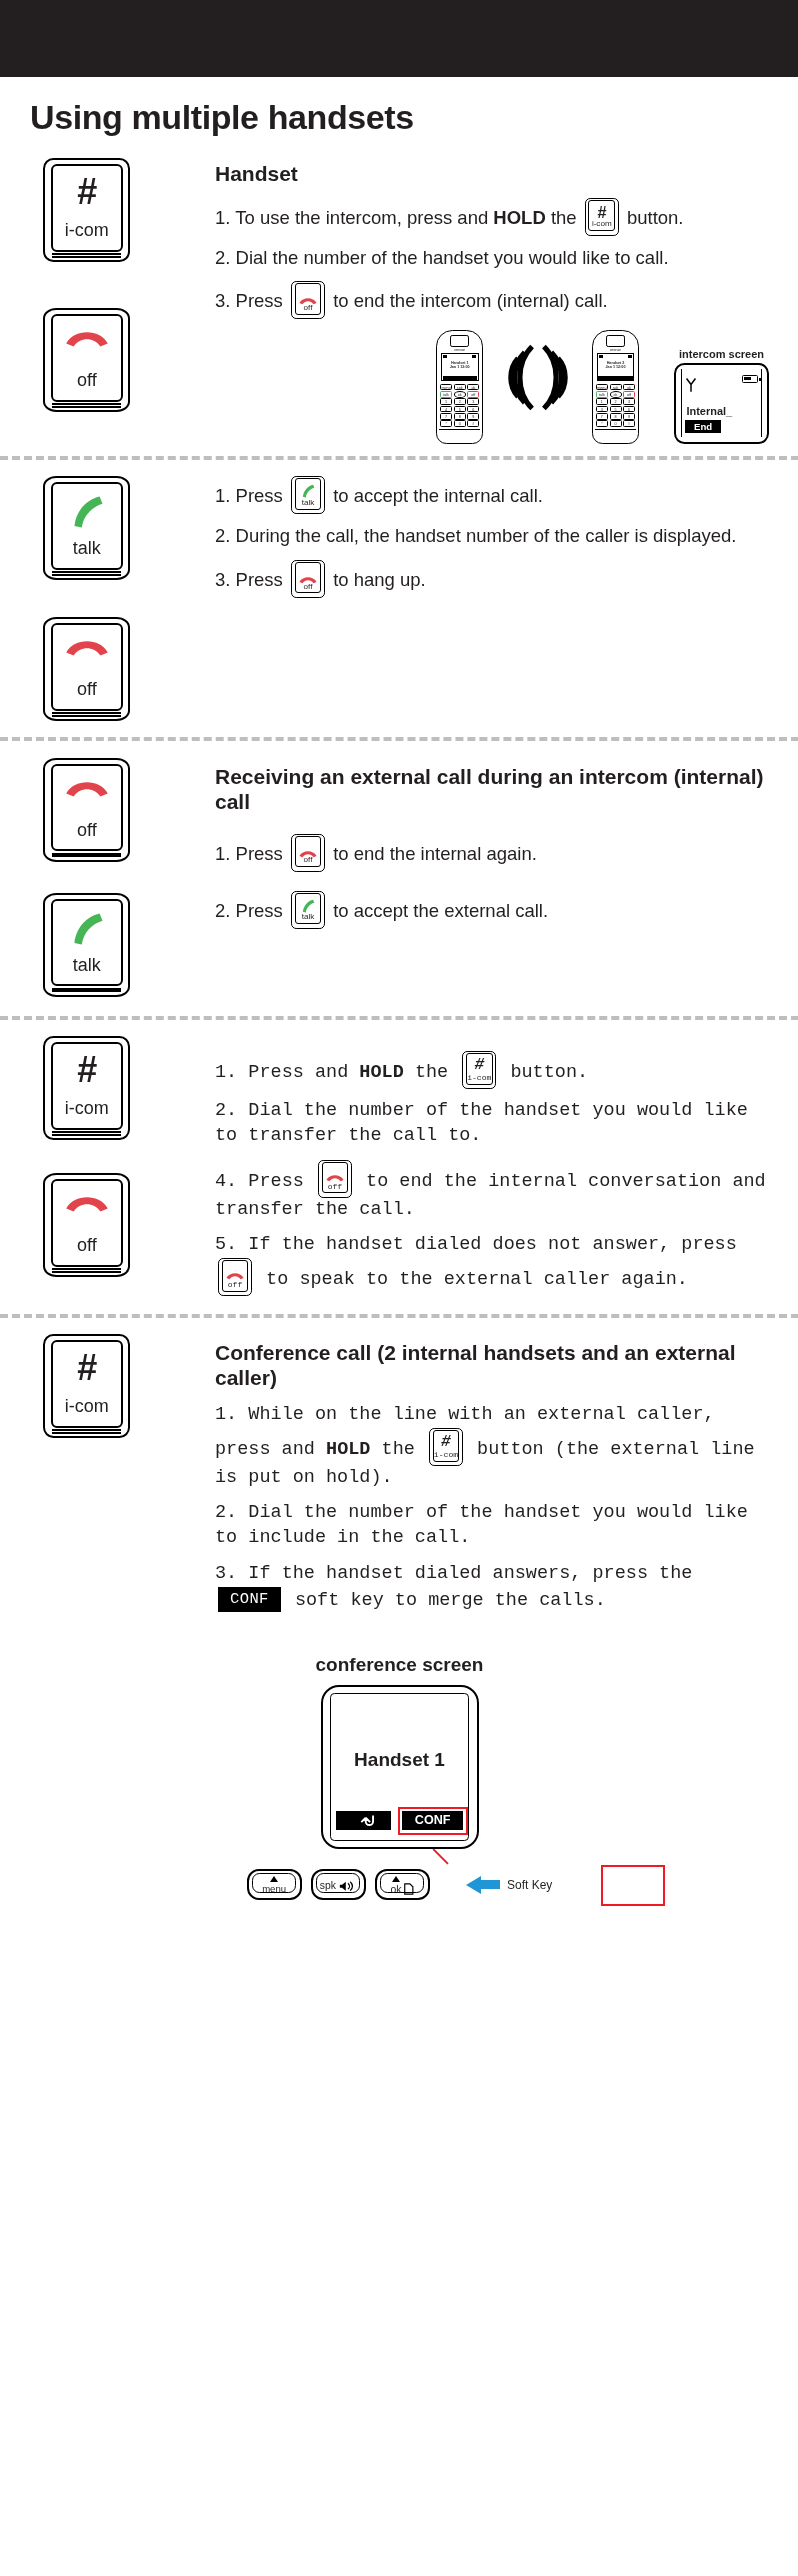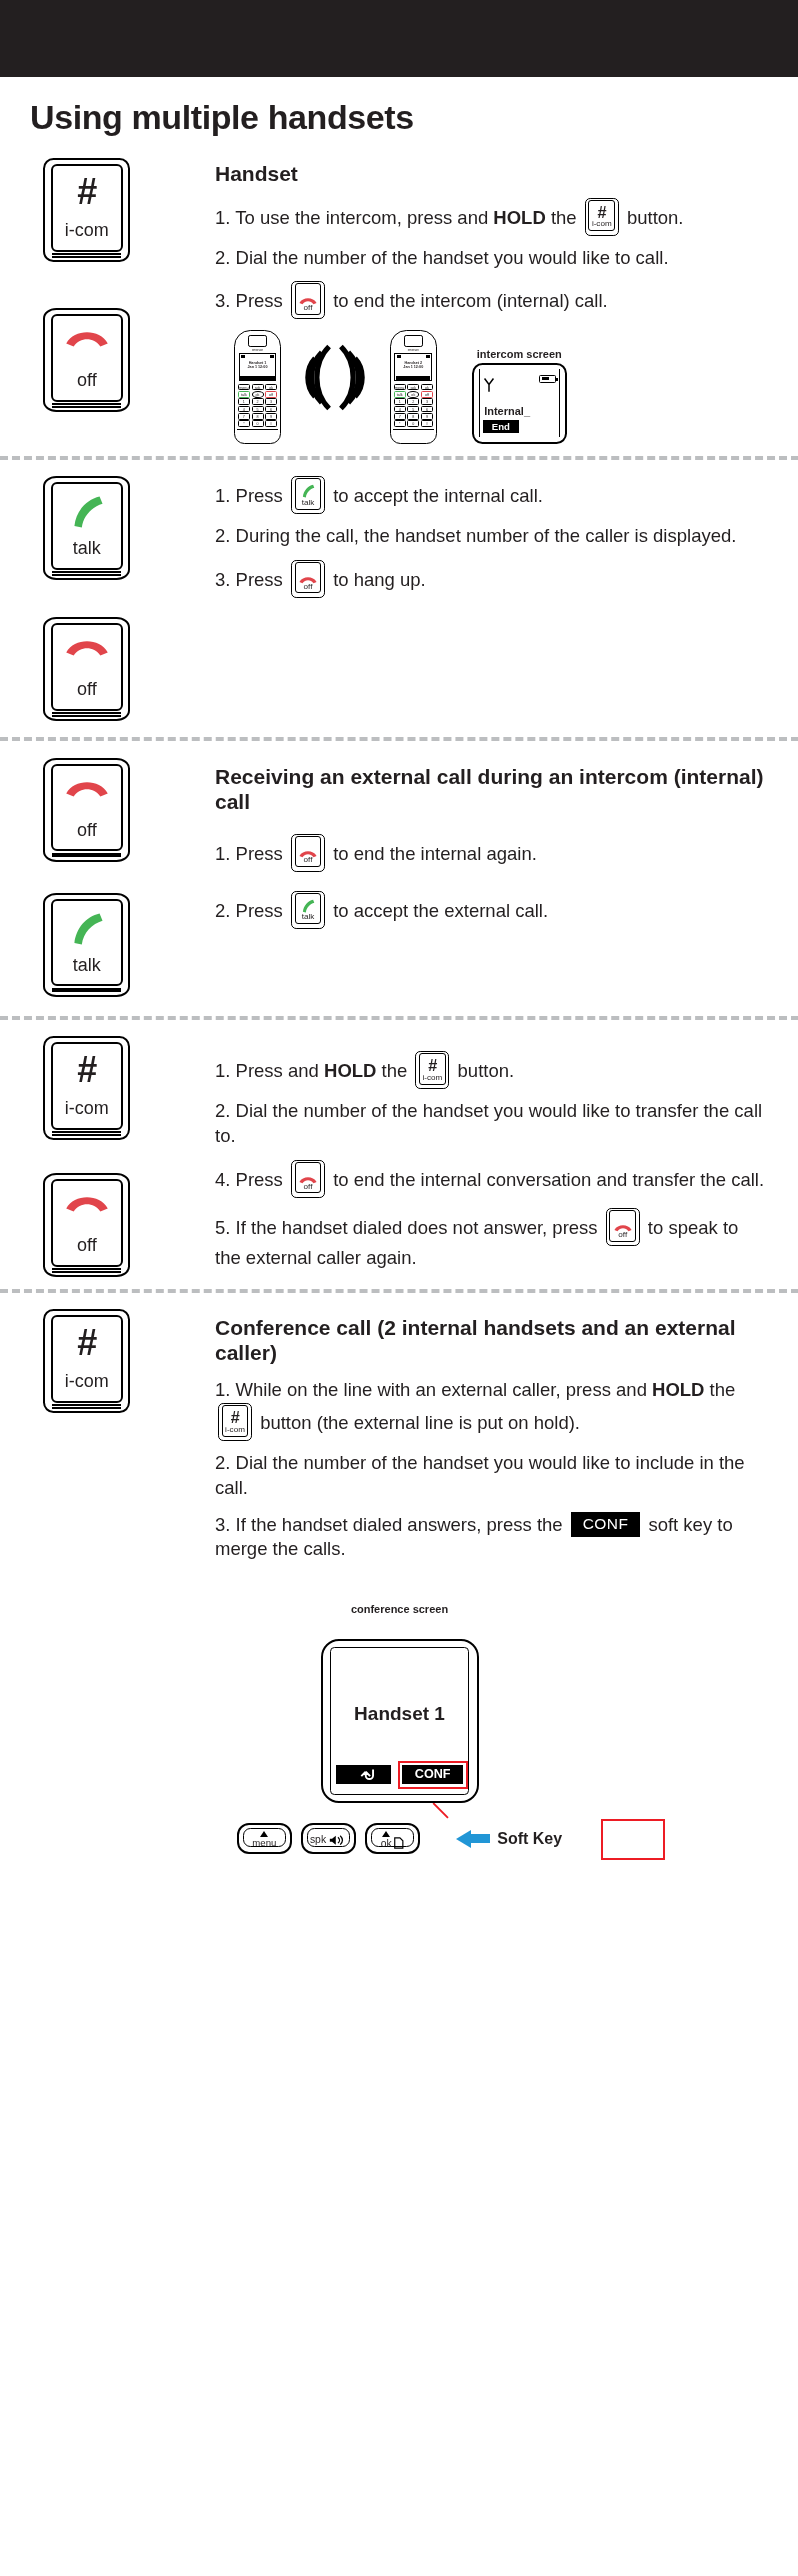--- a/index.html
+++ b/index.html
@@ -34,21 +34,21 @@
     font-size:21px; font-weight:bold; margin:7.4px 0 10.4px 0; line-height:1.18;
   }
   .lead { font-size:18.5px; line-height:1.26; margin:0 0 7.4px 0; }
 
   ol.steps { list-style:none; margin:0; padding:0; }
   ol.steps li {
     font-size:18.5px; line-height:1.35; margin:0 0 10.4px 0;
     display:block;
   }
   ol.steps li .num { display:inline; }
-  .loose li { margin-bottom:21px; line-height:1.9; }
+  .loose li { margin-bottom:21px; line-height:1.9;font-family:Liberation Mono, monospace; }
   b { font-weight:bold; }
 
   
   .key3d {
     position:relative; width:87px; height:104px;
   }
   .key3d .shell {
     position:absolute; inset:0;
     border:2.2px solid #000; border-radius:10.4px; background:#fff;
   }
@@ -92,21 +92,21 @@
   }
   .keysm .hook { position:absolute; left:50%; transform:translateX(-50%); top:6px; }
 
   .conf-chip {
     display:inline-block; background:#000; color:#fff; font-size:15.5px;
     font-weight:normal; padding:2.2px 12px; vertical-align:1.5px; margin:0 3px;
     letter-spacing:0.4px;
   }
 
   
-  .illus-row { display:flex; align-items:flex-end; gap:16px; margin-top:4.4px; }
+  .illus-row { display:flex; align-items:flex-end; gap:16px; margin-top:4.4px;justify-content:flex-end; }
 
   .handset { width:47px; }
   .hs-body {
     border:1.5px solid #000; border-radius:16.3px 16.3px 10.4px 10.4px; background:#fff;
     padding:3px 2.2px 3.7px 2.2px;
   }
   .hs-ear { width:19px; height:12px; border:1.5px solid #000; margin:1.5px auto 0.7px auto; border-radius:2.2px;}
   .hs-brand { font-size:3px; text-align:center; letter-spacing:-0.1px; }
   .hs-screen {
     border:0.7px solid #000; margin:1.5px 1.5px; height:28px; position:relative; font-size:3.7px; text-align:center;
@@ -145,21 +145,21 @@
   .ps-batt:after { content:""; position:absolute; right:-3.7px; top:1.5px; width:2.2px; height:3.7px; background:#000; }
   .ps-batt i { position:absolute; left:1.5px; top:0.7px; width:6.7px; height:3.7px; background:#000; }
   .ps-text { position:absolute; left:10.4px; top:40px; font-size:11px; font-weight:bold; }
   .ps-soft {
     position:absolute; left:9px; bottom:9px; background:#000; color:#fff;
     font-size:9.6px; font-weight:bold; padding:0.7px 9px;
   }
 
   
   .conf-block { text-align:center; margin-top:30px; }
-  .conf-cap { font-size:11px; font-weight:bold; margin-bottom:24px; }
+  .conf-cap { font-size:19px; font-weight:bold; margin-bottom:9px; }
   .confscreen {
     width:158px; height:164px; border:2.2px solid #000; border-radius:18px;
     margin:0 auto; position:relative; background:#fff;
   }
   .confscreen .inner2 {
     position:absolute; left:7.4px; right:7.4px; top:6px; bottom:6px;
     border:1.5px solid #000; border-radius:4.4px;
   }
   .cs-title {
     position:absolute; left:0; right:0; top:62px; font-size:19px; font-weight:bold;
@@ -180,21 +180,21 @@
     width:55px; height:31px; border:2.2px solid #000; border-radius:12px;
     position:relative; background:#fff;
   }
   .softkey .in { position:absolute; left:3.7px; top:2.2px; right:3.7px; bottom:5.2px; border:1.5px solid #000; border-radius:7.4px; }
   .softkey .txt { position:absolute; left:0; right:0; bottom:4.4px; text-align:center; font-size:9.6px; }
   .softkey .tri { position:absolute; left:50%; transform:translateX(-50%); top:5.2px;
     width:0;height:0;border-left:4.4px solid transparent;border-right:4.4px solid transparent;border-bottom:6px solid #000; }
   .rb2 { position:absolute; right:104px; top:-4.4px; width:64px; height:41px; border:2.2px solid #ed1c24; }
   .arrow-blue { width:0;height:0;border-top:9.6px solid transparent;border-bottom:9.6px solid transparent;border-right:15px solid #2196d6; }
   .arrow-tail { width:19px; height:9px; background:#2196d6; }
-  .softkey-label { font-size:16px; font-weight:bold; }
+  .softkey-label { font-size:12px; font-weight:normal; }
 </style>
 </head>
 <body>
 
 <div class="topbar"></div>
 
 <div class="page">
 
   <h1 class="page-title">Using multiple handsets</h1>
 

